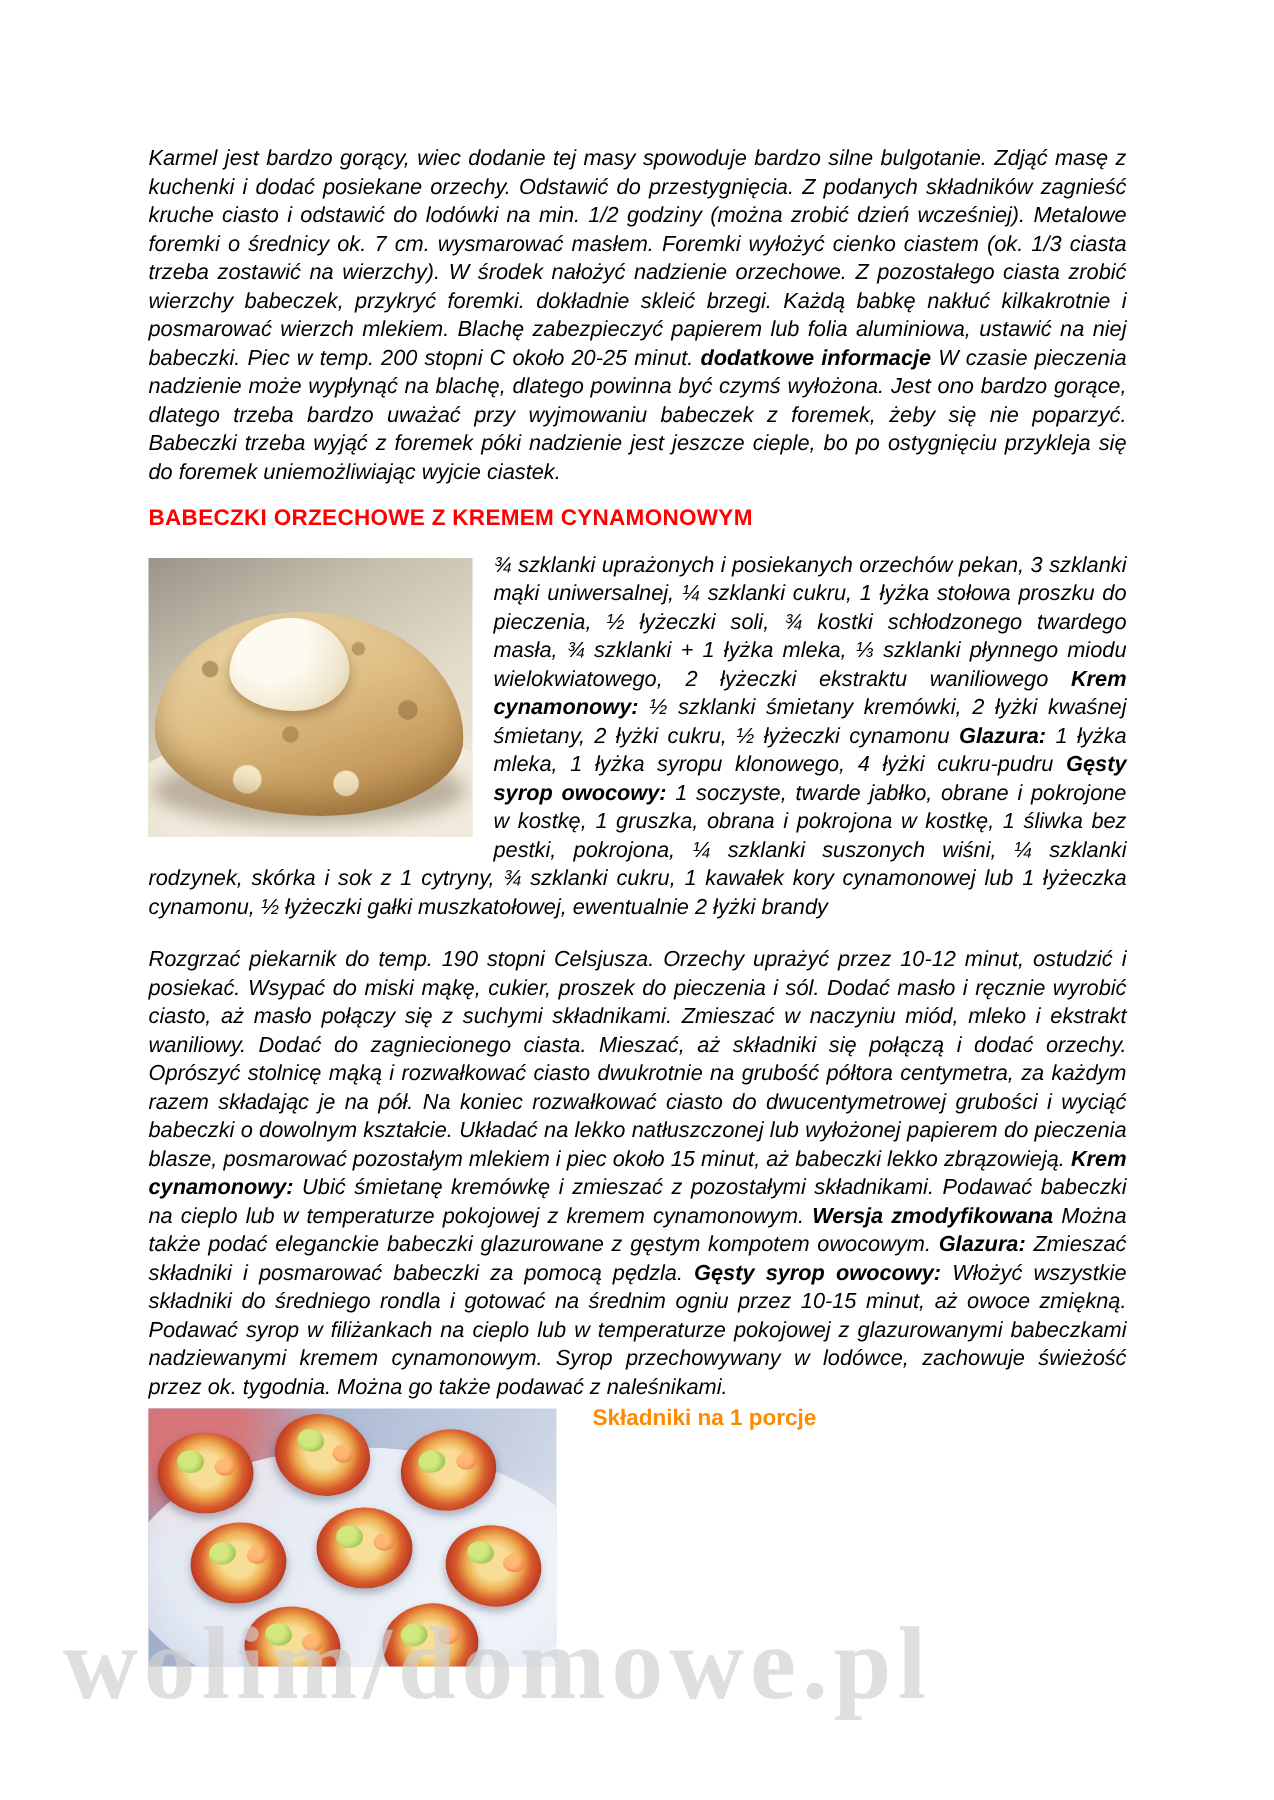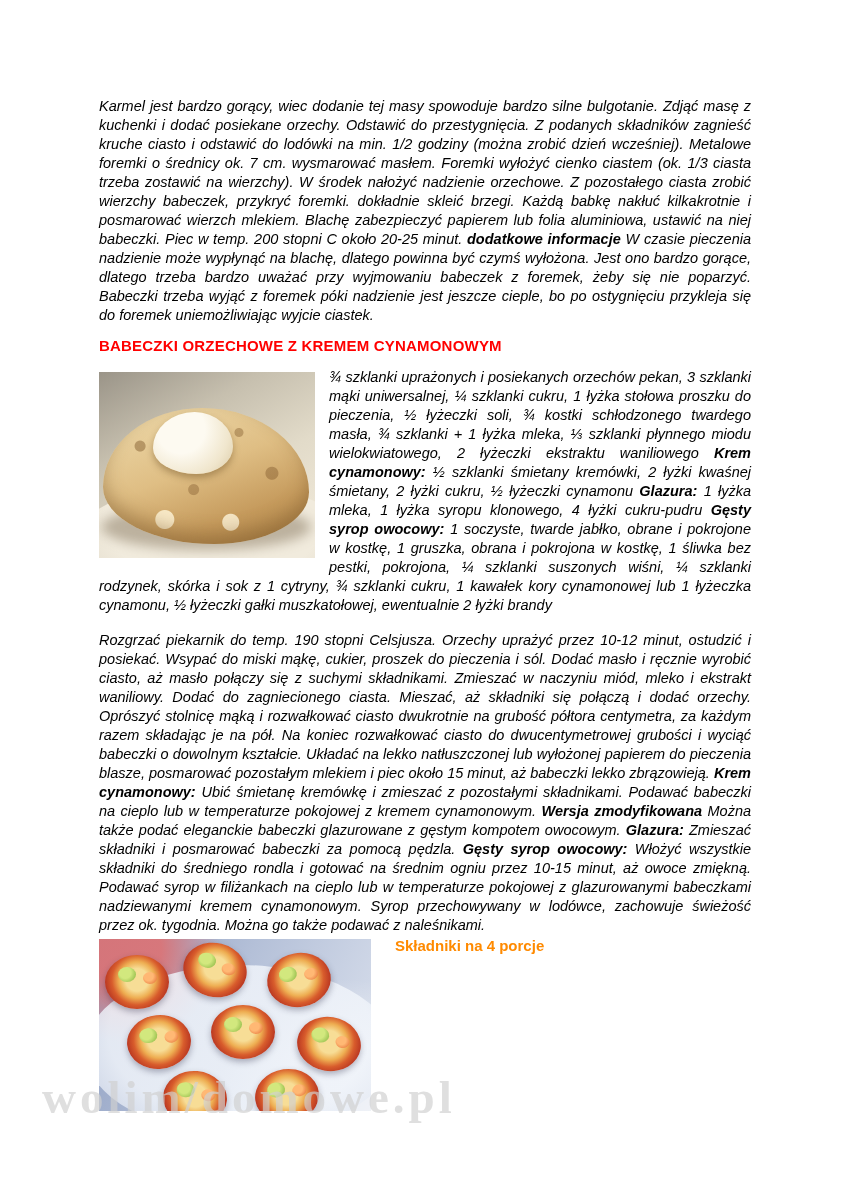--- a/index.html
+++ b/index.html
@@ -150,21 +150,21 @@
   .t6 { left: 198px; top: 78px; transform: rotate(9deg); }
   .t7 { left: 64px;  top: 132px; transform: rotate(5deg); }
   .t8 { left: 156px; top: 130px; transform: rotate(-8deg); }
 
   
   .watermark {
     position: absolute;
     left: 42px;
     top: 1070px;
     font-family: "Liberation Serif", "DejaVu Serif", serif;
-    font-size: 47px;
+    font-size: 69px;
     font-weight: bold;
     letter-spacing: 4px;
     color: rgba(208, 208, 208, 0.68);
     white-space: nowrap;
     z-index: 9;
     pointer-events: none;
   }
 </style>
 </head>
 <body>
@@ -194,19 +194,19 @@
         <div class="p2-plate"></div>
         <div class="tart t1"></div>
         <div class="tart t2"></div>
         <div class="tart t3"></div>
         <div class="tart t4"></div>
         <div class="tart t5"></div>
         <div class="tart t6"></div>
         <div class="tart t7"></div>
         <div class="tart t8"></div>
       </div>
-      <h3 class="h-orange">Składniki na 4 porcje</h3>
+      <h3 class="h-orange">Składniki na 1 porcje</h3>
     </div>
 
   </div>
 
   <div class="watermark">wolim/domowe.pl</div>
 </div>
 
 </body></html>

